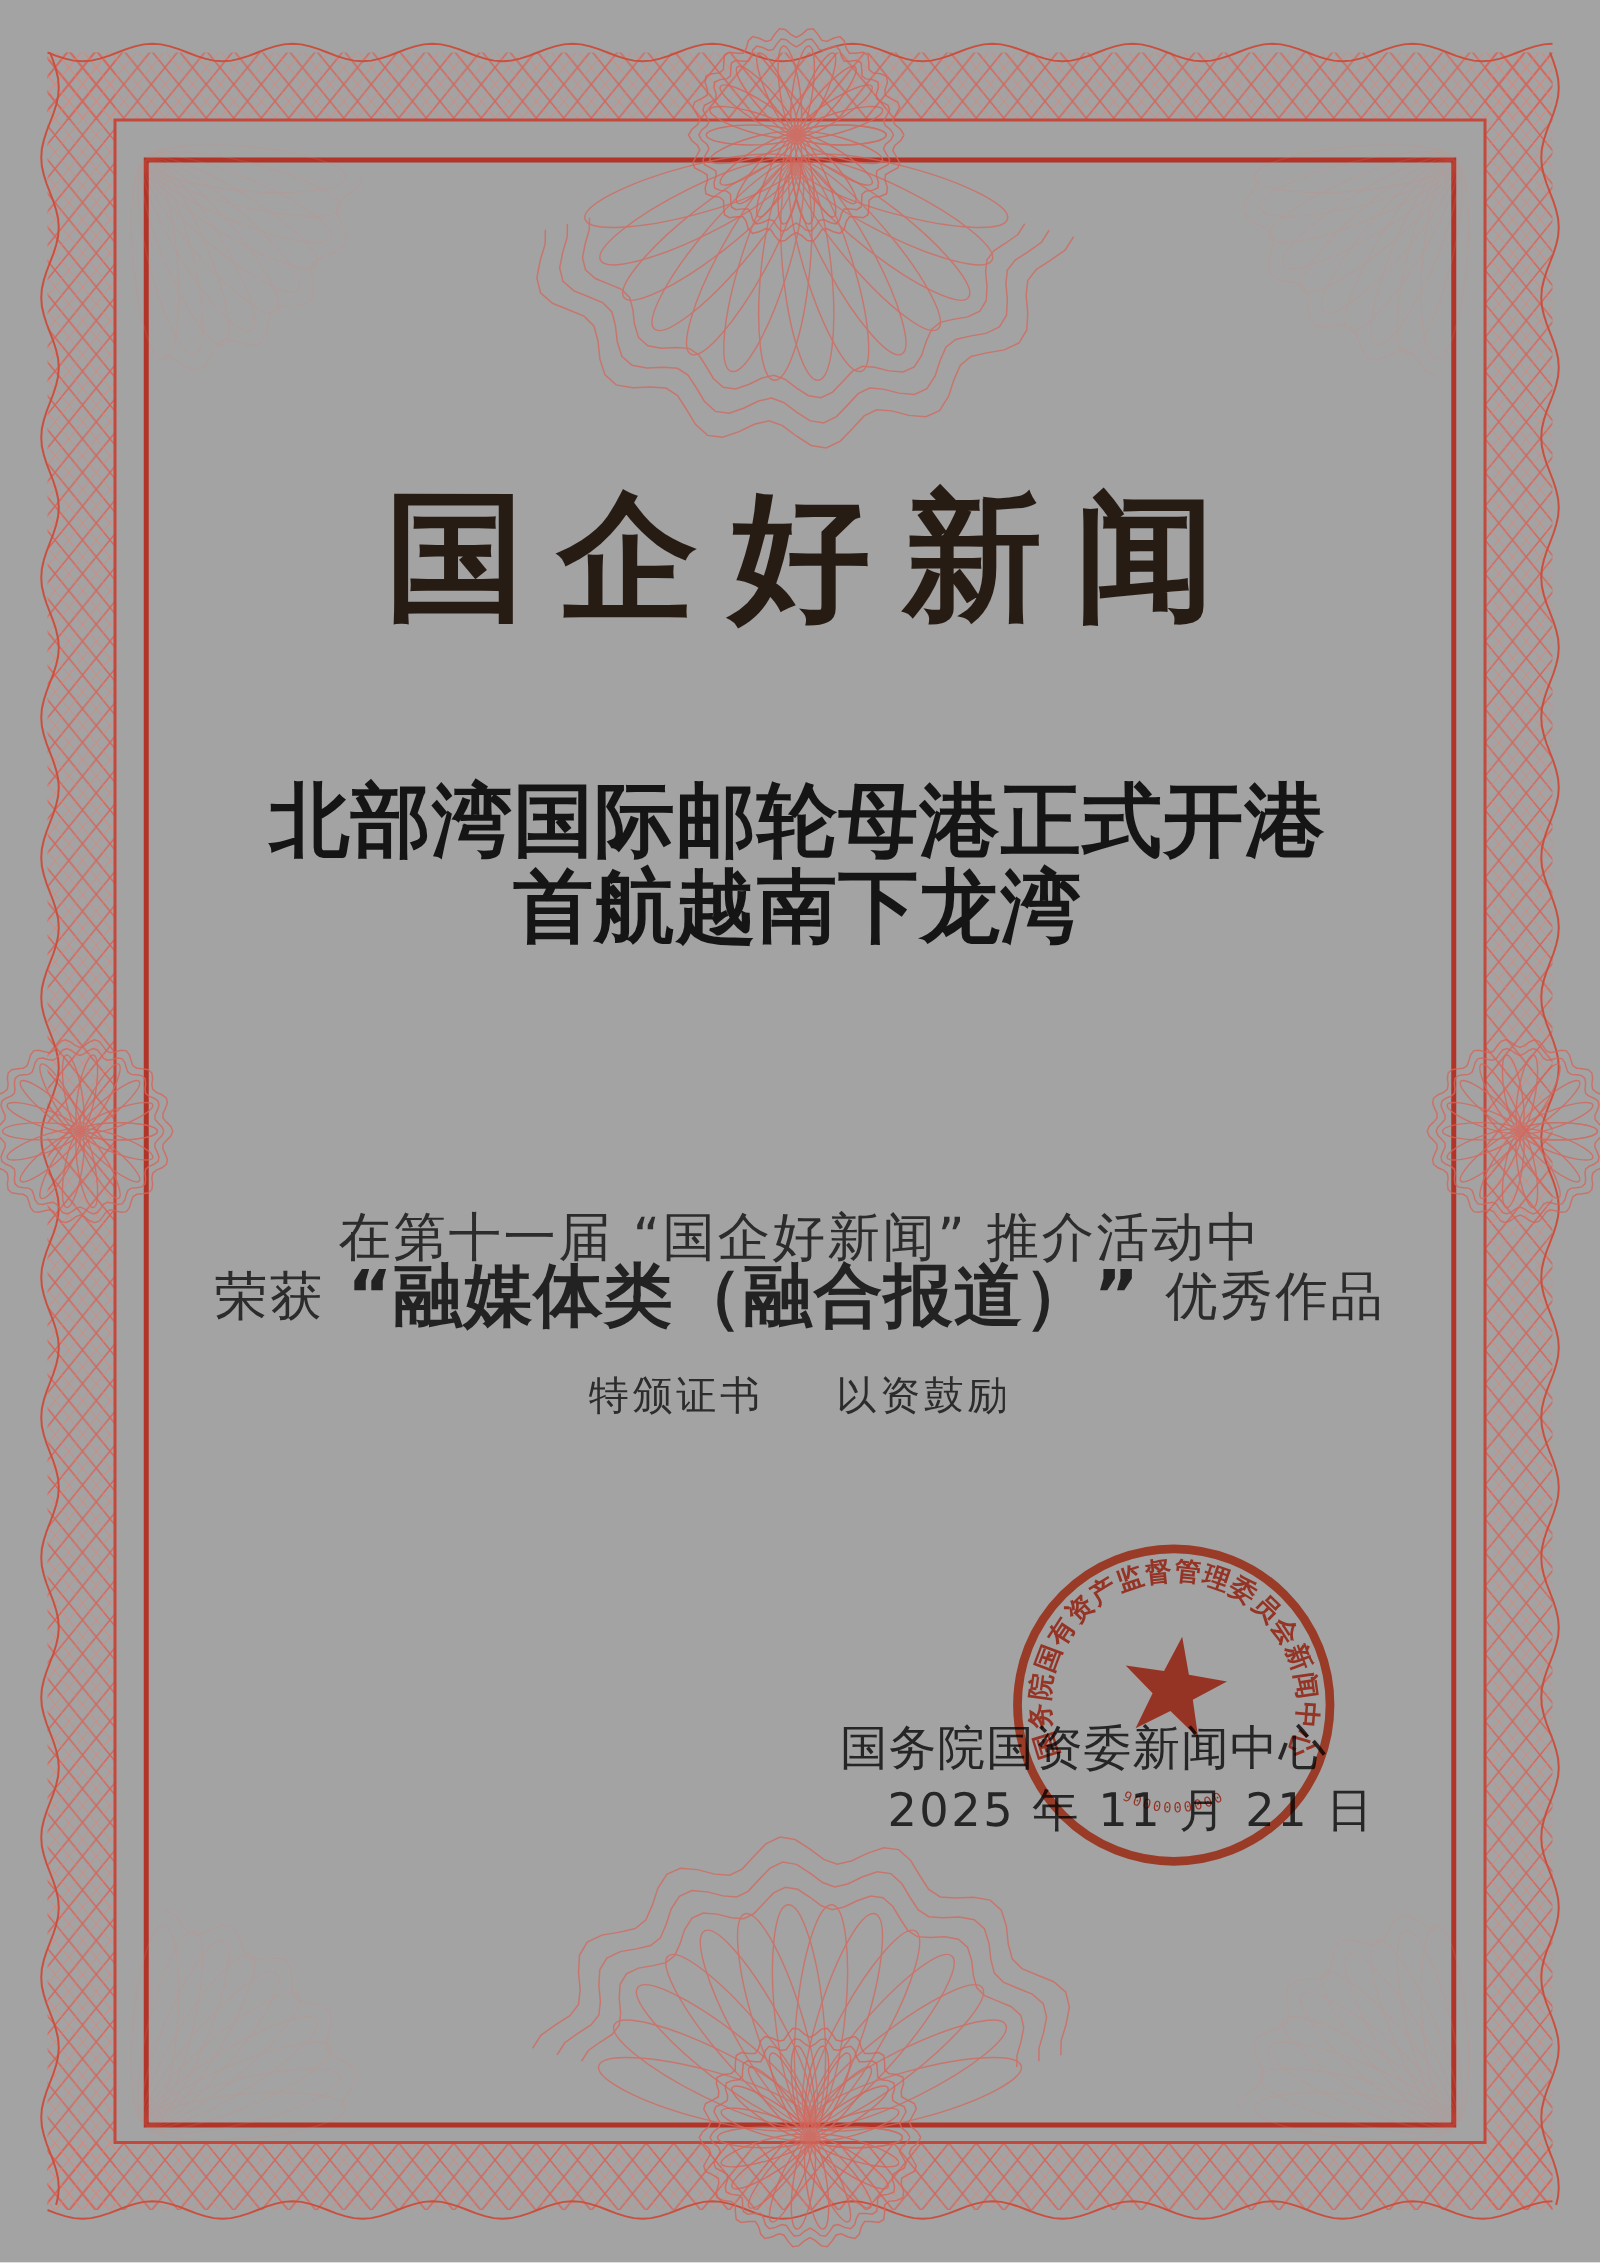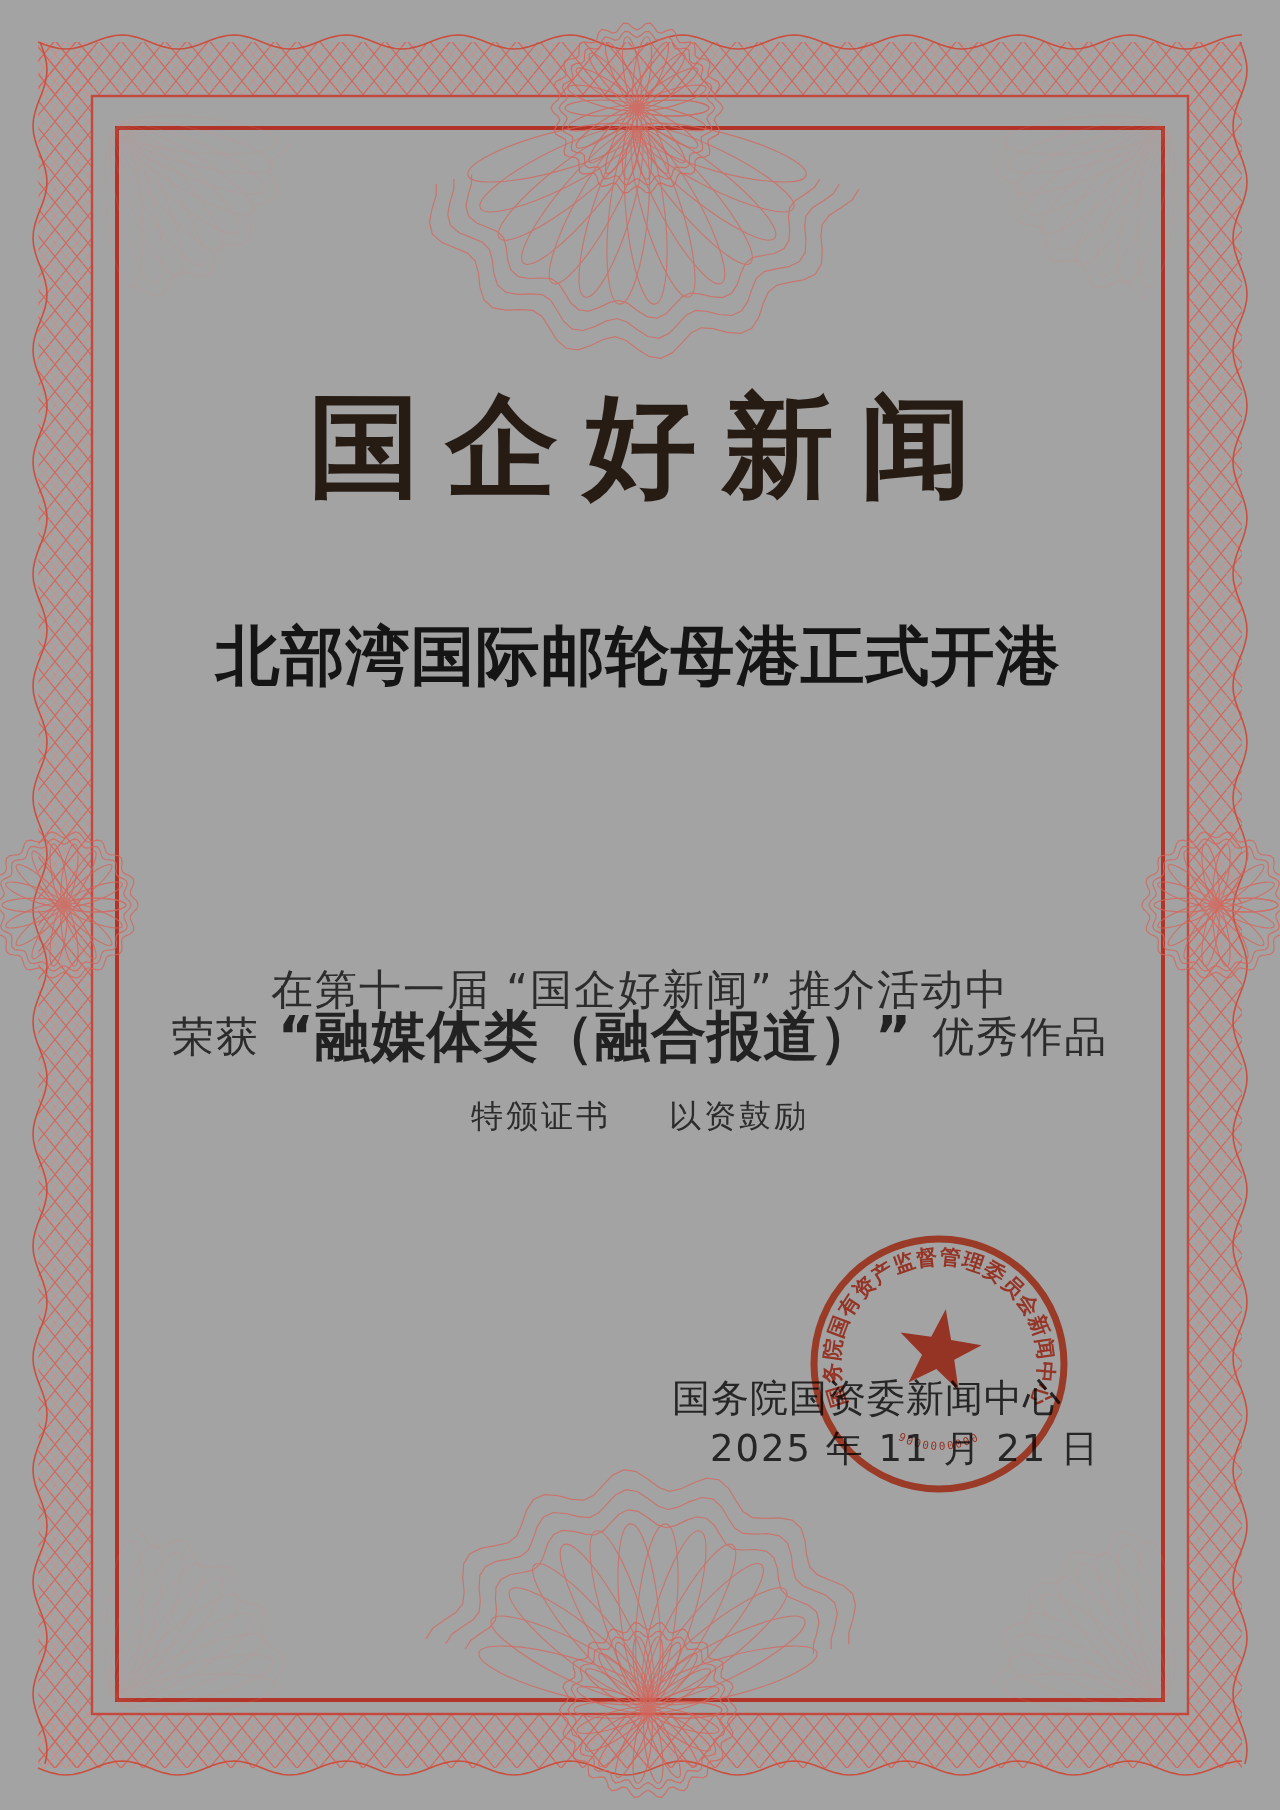--- a/index.html
+++ b/index.html
@@ -248,20 +248,21 @@
         <ellipse cx="1156.0" cy="1620.3" rx="80.0" ry="17.8" transform="rotate(265.0 1156.0 1620.3)" fill="none" stroke="#dd8377" stroke-width="1.15"></ellipse>
         <path d="M990.6,1684.9L994.9,1677.4L1003.4,1670.9L1010.1,1664.7L1010.7,1657.3L1006.6,1648.2L1002.9,1638.6L1004.9,1630.7L1013.0,1625.8L1023.1,1622.5L1029.7,1617.8L1030.9,1609.8L1029.4,1599.3L1030.1,1589.8L1036.2,1584.5L1046.5,1583.5L1056.5,1583.1L1062.8,1579.2L1065.4,1570.4L1067.3,1559.9L1072.2,1552.7L1080.8,1551.6L1091.0,1554.6L1100.0,1556.2L1106.3,1552.4L1111.2,1543.6L1116.7,1534.9L1124.2,1531.8L1133.0,1535.4L1141.7,1541.5L1149.4,1544.0" fill="none" stroke="#dd8377" stroke-width="1.2"></path>
       </g>
   </svg>
 
   <div class="content">
     <div class="title">国企好新闻</div>
 
     <div class="subtitle">
       <div>北部湾国际邮轮母港正式开港</div>
+      <div>首航越南下龙湾</div>
     </div>
 
     <div class="line1">在第十一届 “国企好新闻” 推介活动中</div>
 
     <div class="award">
       <span class="pre">荣获</span><span class="big">“融媒体类（融合报道）”</span><span class="sm post">优秀作品</span>
     </div>
 
     <div class="line3">
       <span>特颁证书</span><span class="gap"></span><span>以资鼓励</span>

